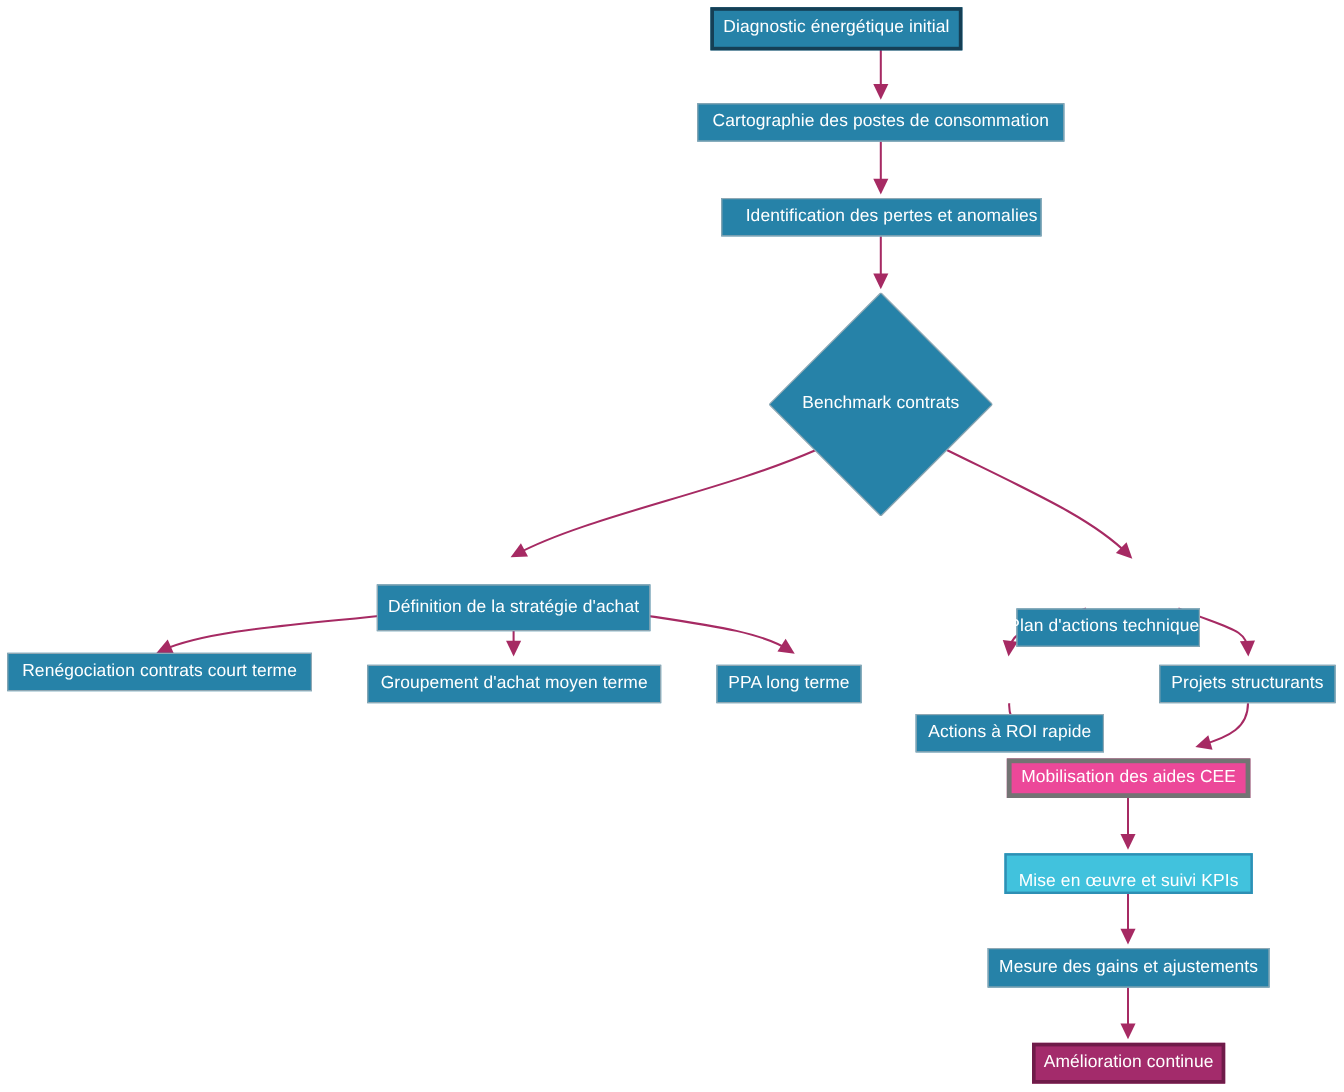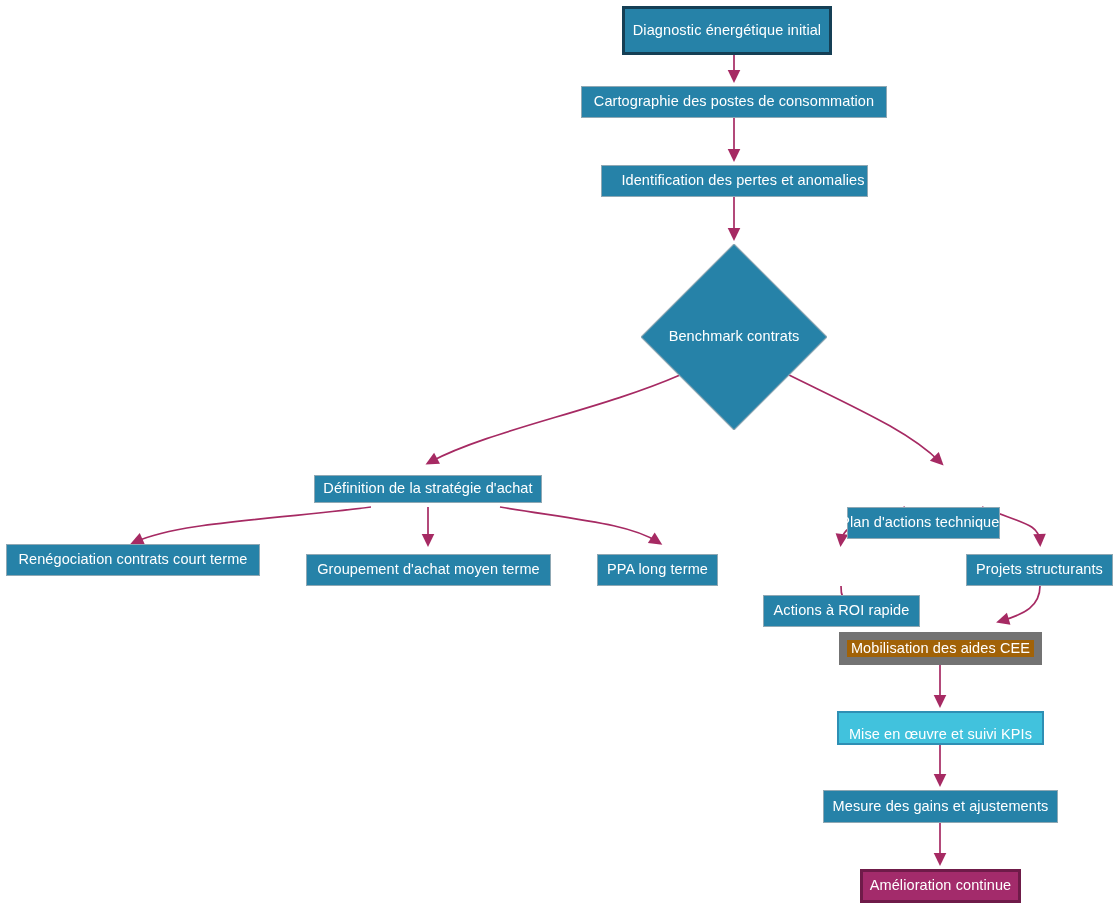--- a/index.html
+++ b/index.html
@@ -39,22 +39,22 @@
   }
   .node-rect {
     background: #2682a8;
     border: 1px solid #8fa8b4;
   }
   .node-rect.start {
     background: #2682a8;
     border: 3px solid #153f55;
   }
   .node-rect.accent-orange {
-    background: #a16207;
-    border: 8px solid #737373;
+    background: #ec4899;
+    border: 4px solid #737373;
     align-items: center;
   }
   .node-rect.accent-cyan {
     background: #41c2dd;
     border: 2px solid #2e8fb4;
     align-items: flex-end;
   }
   .node-rect.accent-purple {
     background: #a32b6b;
     border: 3px solid #6f1b49;
@@ -102,36 +102,36 @@
         <path d="M 982,507 C 1024,524 1039,524 1040,542" fill="none" stroke="#a62a63" stroke-width="1.7" marker-end="url(#arrowhead)"></path>
         <path d="M 841,586 C 840,606 856,614 880,621" fill="none" stroke="#a62a63" stroke-width="1.7" marker-end="url(#arrowhead)"></path>
         <path d="M 1040,586 C 1040,606 1025,614 1001,621" fill="none" stroke="#a62a63" stroke-width="1.7" marker-end="url(#arrowhead)"></path>
         <path d="M 940,665 L 940,703" fill="none" stroke="#a62a63" stroke-width="1.7" marker-end="url(#arrowhead)"></path>
         <path d="M 940,745 L 940,782" fill="none" stroke="#a62a63" stroke-width="1.7" marker-end="url(#arrowhead)"></path>
         <path d="M 940,823 L 940,861" fill="none" stroke="#a62a63" stroke-width="1.7" marker-end="url(#arrowhead)"></path>
       </g>
   </svg>
 
   <div id="nodes-group">
-      <div class="node node-rect start" style="left: 622px; top: 6px; width: 210px; height: 49px;">
+      <div class="node node-rect start" style="left: 592px; top: 6px; width: 210px; height: 36px;">
         <span class="label">Diagnostic énergétique initial</span>
       </div>
       <div class="node node-rect" style="left: 581px; top: 86px; width: 306px; height: 32px; text-align: center;">
         <span class="label">Cartographie des postes de consommation</span>
       </div>
       <div class="node node-rect" style="left: 601px; top: 165px; width: 267px; height: 32px; padding-left: 17px;">
         <span class="label">Identification des pertes et anomalies</span>
       </div>
       <div class="node node-diamond" style="left: 641px; top: 244px; width: 186px; height: 186px;">
         <svg class="diamond-shape" viewBox="0 0 100 100" preserveAspectRatio="none">
           <polygon points="50,0 100,50 50,100 0,50" fill="#2682a8" stroke="#8fa8b4" stroke-width="0.6"></polygon>
         </svg>
         <span class="label">Benchmark contrats</span>
       </div>
-      <div class="node node-rect" style="left: 314px; top: 475px; width: 228px; height: 28px;">
+      <div class="node node-rect" style="left: 314px; top: 487px; width: 228px; height: 39px;">
         <span class="label">Définition de la stratégie d'achat</span>
       </div>
       <div class="node node-rect" style="left: 847px; top: 475px; width: 153px; height: 32px; margin-top: 32px;">
         <span class="label">Plan d'actions techniques</span>
       </div>
       <div class="node node-rect" style="left: 6px; top: 544px; width: 254px; height: 32px;">
         <span class="label">Renégociation contrats court terme</span>
       </div>
       <div class="node node-rect" style="left: 306px; top: 554px; width: 245px; height: 32px;">
         <span class="label">Groupement d'achat moyen terme</span>

